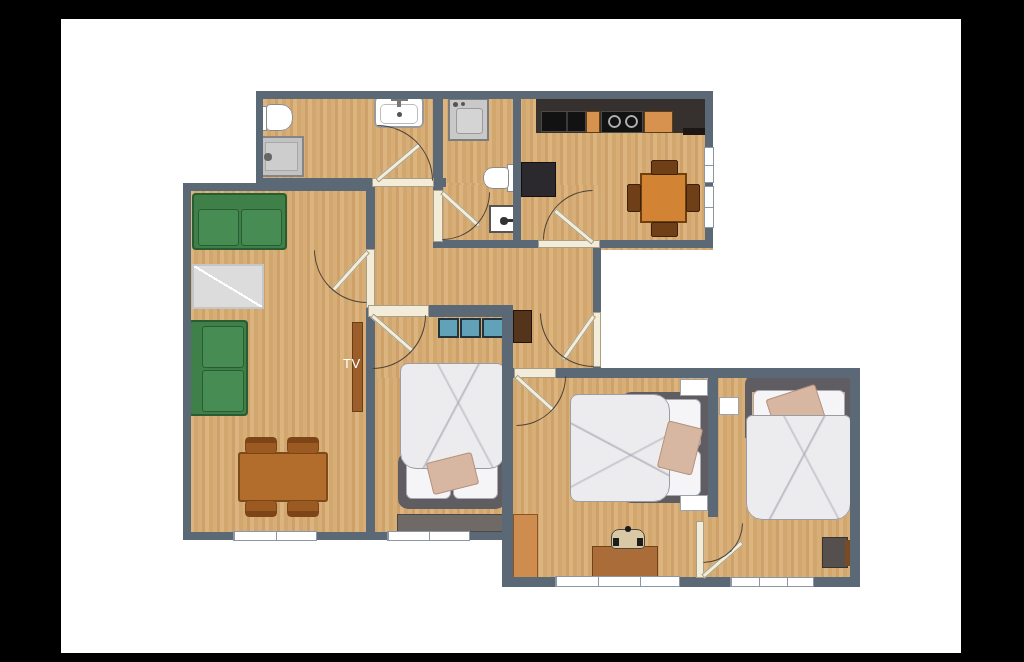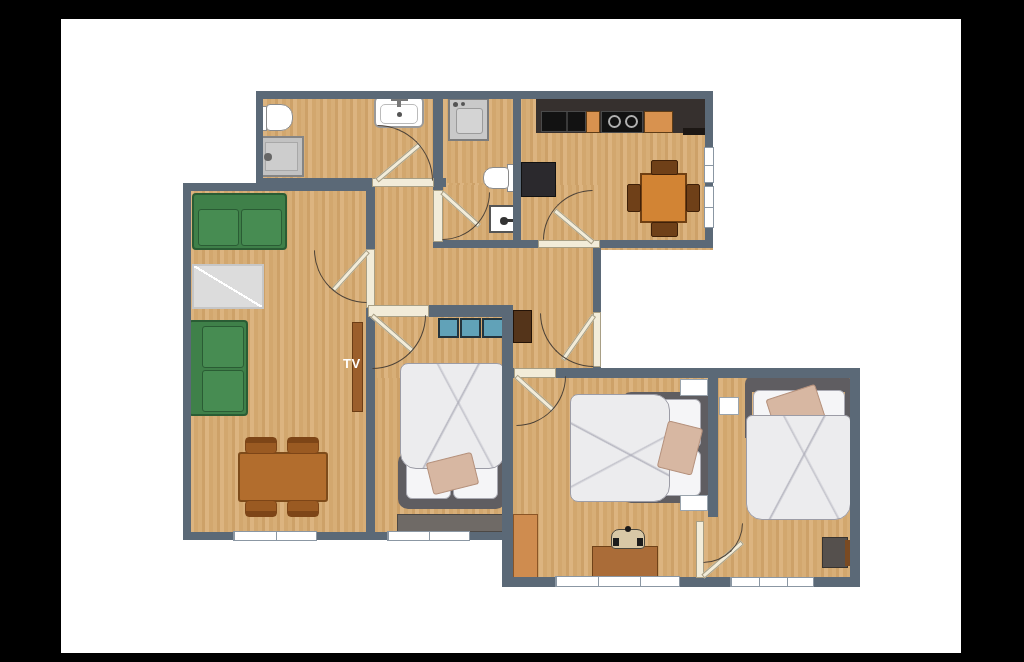--- a/index.html
+++ b/index.html
@@ -19,21 +19,21 @@
   .cushion{position:absolute;background:var(--greenLight);border:1px solid var(--greenDark);border-radius:3px;box-sizing:border-box;}
   .pillow{position:absolute;background:var(--pillow);border:1px solid var(--pillowBorder);border-radius:6px;box-sizing:border-box;}
   .accent{position:absolute;background:var(--accentPillow);border:1px solid var(--accentBorder);border-radius:3px;box-sizing:border-box;}
   .duvet{position:absolute;background-color:var(--duvet);border:1.5px solid var(--duvetLine);box-sizing:border-box;}
   .bedframe{position:absolute;background:var(--bedFrame);border-radius:10px;}
   .white-item{position:absolute;background:#fff;border:1px solid #9aa4ad;box-sizing:border-box;}
   .chair-lr{position:absolute;border:1px solid var(--chairDark);border-radius:4px;box-sizing:border-box;
             background:linear-gradient(180deg,var(--chairDark) 0 35%,var(--chairBrown) 35%);}
   .chair-lr.flip{background:linear-gradient(0deg,var(--chairDark) 0 35%,var(--chairBrown) 35%);}
   .kchair{position:absolute;background:var(--kitchenChair);border:1px solid #3f2008;border-radius:2px;box-sizing:border-box;}
-  .tv-label{position:absolute;color:var(--tvText);font-size:13px;font-weight:700;letter-spacing:.5px;}
+  .tv-label{position:absolute;color:var(--tvText);font-size:13px;font-weight:400;letter-spacing:.5px;}
 </style>
 </head>
 <body>
 
 <div id="stage">
 
   <div class="floor" style="left:256px;top:91px;width:457px;height:159px;"></div>
   <div class="floor" style="left:183px;top:183px;width:330px;height:357px;"></div>
   <div class="floor" style="left:362px;top:185px;width:239px;height:193px;"></div>
   <div class="floor" style="left:502px;top:368px;width:358px;height:219px;"></div>

